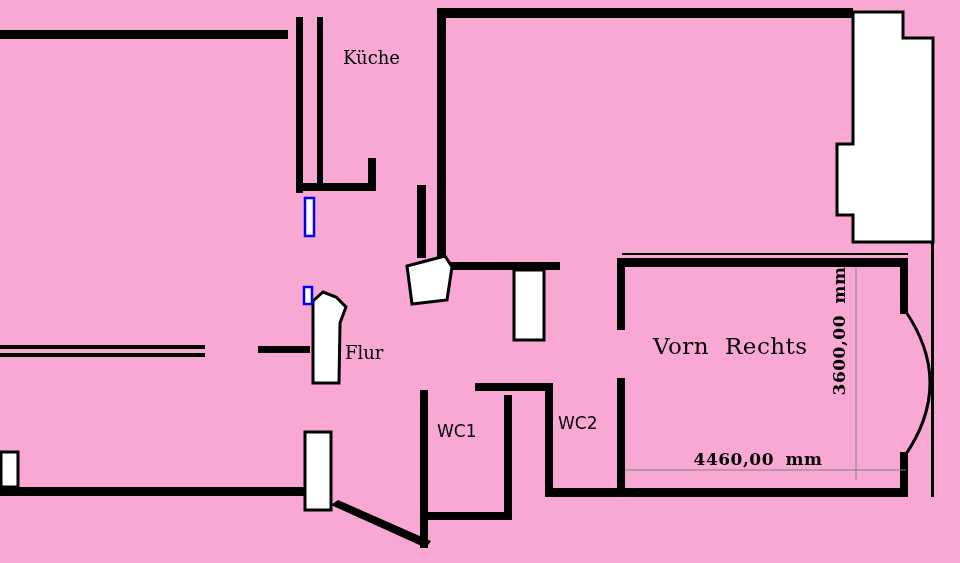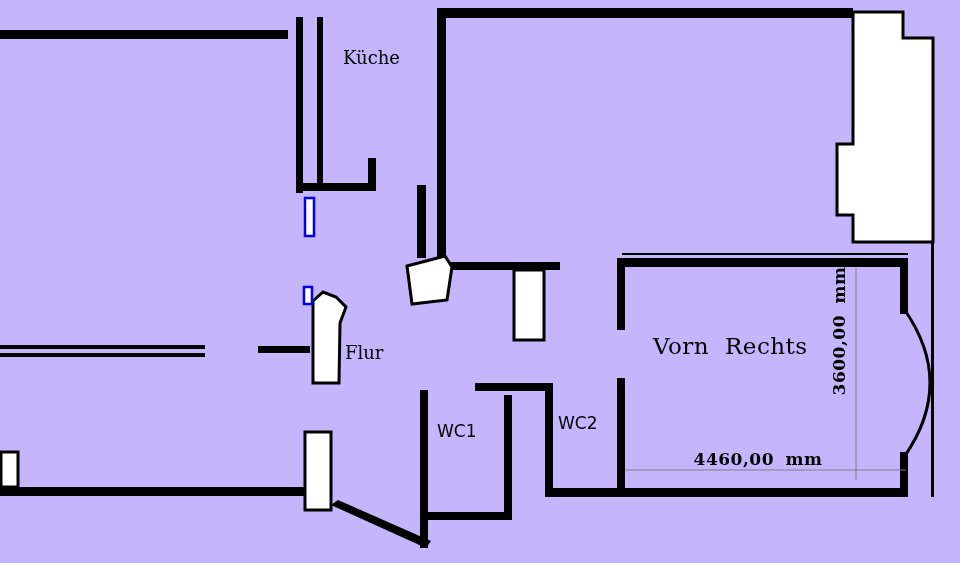--- a/index.html
+++ b/index.html
@@ -1,20 +1,20 @@
 <!DOCTYPE html>
 <html><head>
 <meta charset="utf-8">
 <style>
   html, body { margin: 0; padding: 0; background: #ffffff; }
   .canvas {
     position: relative;
     width: 960px;
     height: 563px;
-    background: #c4b5fd;
+    background: #f9a8d4;
     overflow: hidden;
     font-family: "DejaVu Serif", "Liberation Serif", serif;
   }
   svg { display: block; }
   .wall    { fill: #000000; stroke: none; }
   .thin    { fill: #000000; }
   .outline { fill: #ffffff; stroke: #000000; stroke-width: 3; }
   .arc     { fill: none; stroke: #000000; stroke-width: 3; }
   .dimline { stroke: #808080; stroke-width: 1; }
   .blue-item { fill: #ffffff; stroke: #0000ee; stroke-width: 2.5; }

